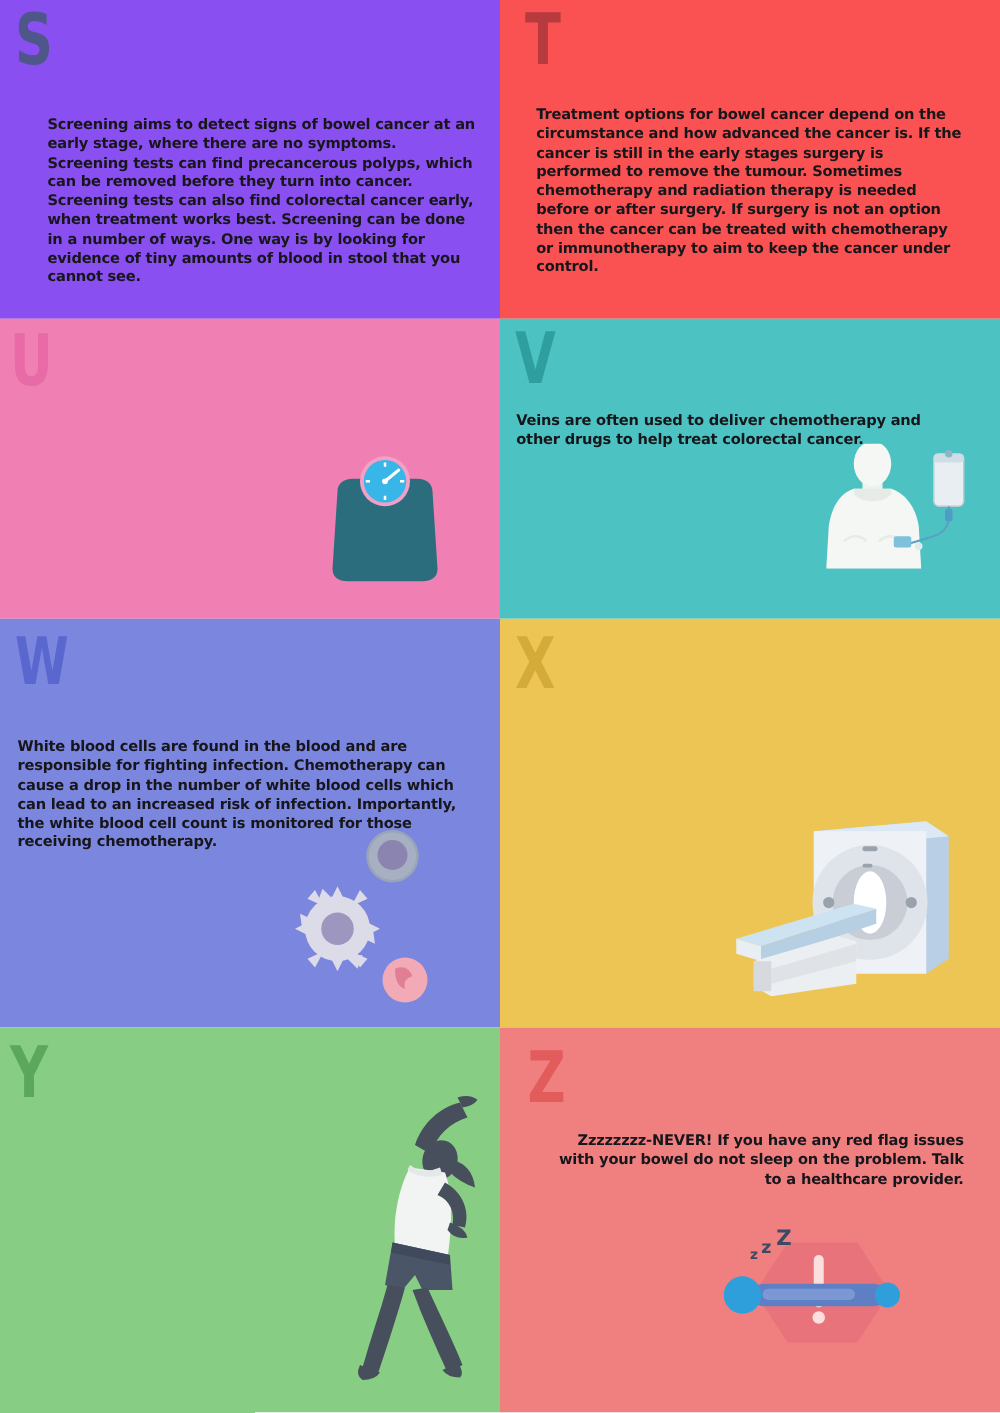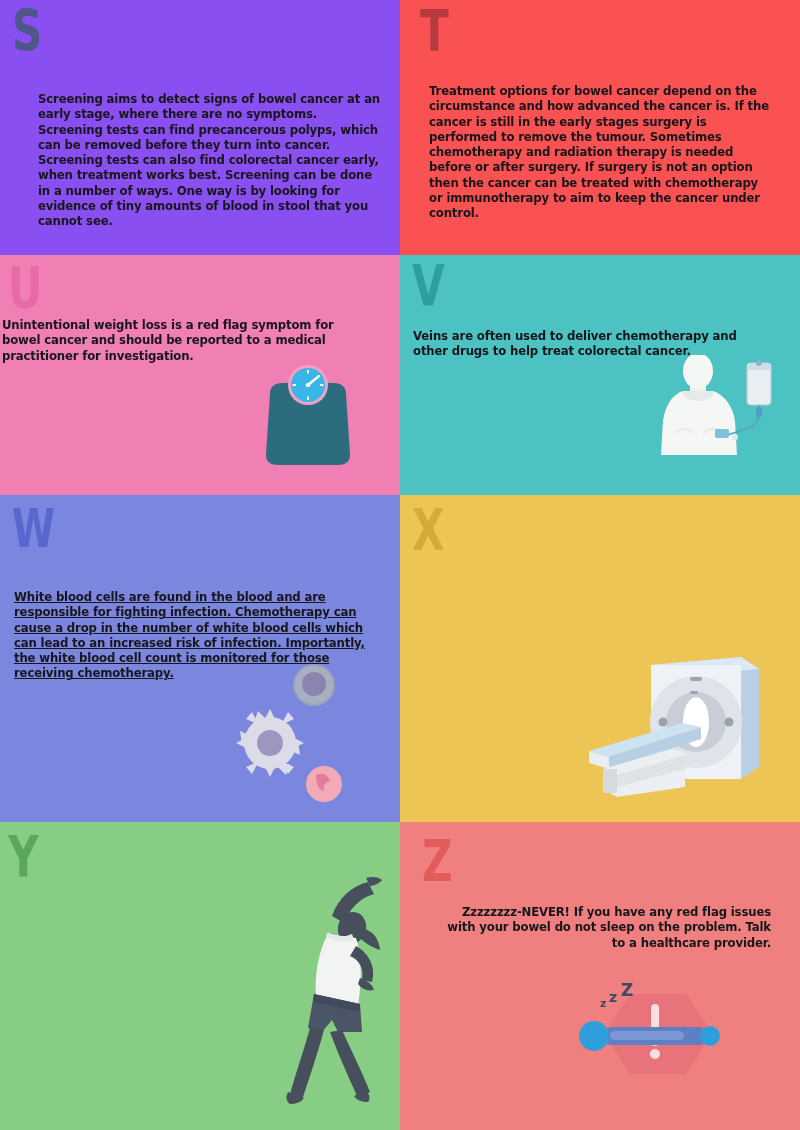--- a/index.html
+++ b/index.html
@@ -56,21 +56,21 @@
   .p-u .body-text { left:2px; top:63px; width:340px; }
 
   
   .p-v { background:#4dc2c2; }
   .p-v .letter { left:12px; top:4px; color:#2f9e9e; }
   .p-v .body-text { left:13px; top:74px; width:360px; }
 
   
   .p-w { background:#7b86df; }
   .p-w .letter { left:12px; top:8px; color:#5967cf; }
-  .p-w .body-text { left:14px; top:95px; width:365px;text-decoration:underline; }
+  .p-w .body-text { left:14px; top:95px; width:365px; }
 
   
   .p-x { background:#edc555; }
   .p-x .letter { left:12px; top:8px; color:#d4ab38; }
   .p-x .body-text { left:41px; top:66px; width:332px; }
 
   
   .p-y { background:#87ce84; }
   .p-y .letter { left:8px; top:8px; color:#5ba85c; }
   .p-y .body-text { left:2px; top:96px; width:310px; }
@@ -103,21 +103,20 @@
     <div class="body-text">Screening aims to detect signs of bowel cancer at an early stage, where there are no symptoms. Screening tests can find precancerous polyps, which can be removed before they turn into cancer. Screening tests can also find colorectal cancer early, when treatment works best. Screening can be done in a number of ways. One way is by looking for evidence of tiny amounts of blood in stool that you cannot see.</div>
   </div>
 
   <div class="panel p-t">
     <div class="letter">T</div>
     <div class="body-text">Treatment options for bowel cancer depend on the circumstance and how advanced the cancer is. If the cancer is still in the early stages surgery is performed to remove the tumour. Sometimes chemotherapy and radiation therapy is needed before or after surgery. If surgery is not an option then the cancer can be treated with chemotherapy or immunotherapy to aim to keep the cancer under control.</div>
   </div>
 
   <div class="panel p-u">
     <div class="letter" style="top:6px;">U</div>
-    <div class="body-text">Unintentional weight loss is a red flag symptom for bowel cancer and should be reported to a medical practitioner for investigation.</div>
     <svg class="art art-scale" viewBox="0 0 92 105">
       <path d="M8 30 C8 24 13 20 20 20 L72 20 C79 20 84 24 84 30 L88 92 C88 99 83 102 76 102 L16 102 C9 102 4 99 4 92 Z" fill="#2c6d7d"></path>
       <circle cx="46" cy="22" r="20" fill="#f2a0c6"></circle>
       <circle cx="46" cy="22" r="17" fill="#39b6e8"></circle>
       <line x1="46" y1="22" x2="57" y2="13" stroke="#ffffff" stroke-width="2.4" stroke-linecap="round"></line>
       <circle cx="46" cy="22" r="2.3" fill="#ffffff"></circle>
       <rect x="45" y="7" width="2" height="3.4" fill="#ffffff"></rect>
       <rect x="45" y="33.6" width="2" height="3.4" fill="#ffffff"></rect>
       <rect x="30.6" y="21" width="3.4" height="2" fill="#ffffff"></rect>
       <rect x="58" y="21" width="3.4" height="2" fill="#ffffff"></rect>

